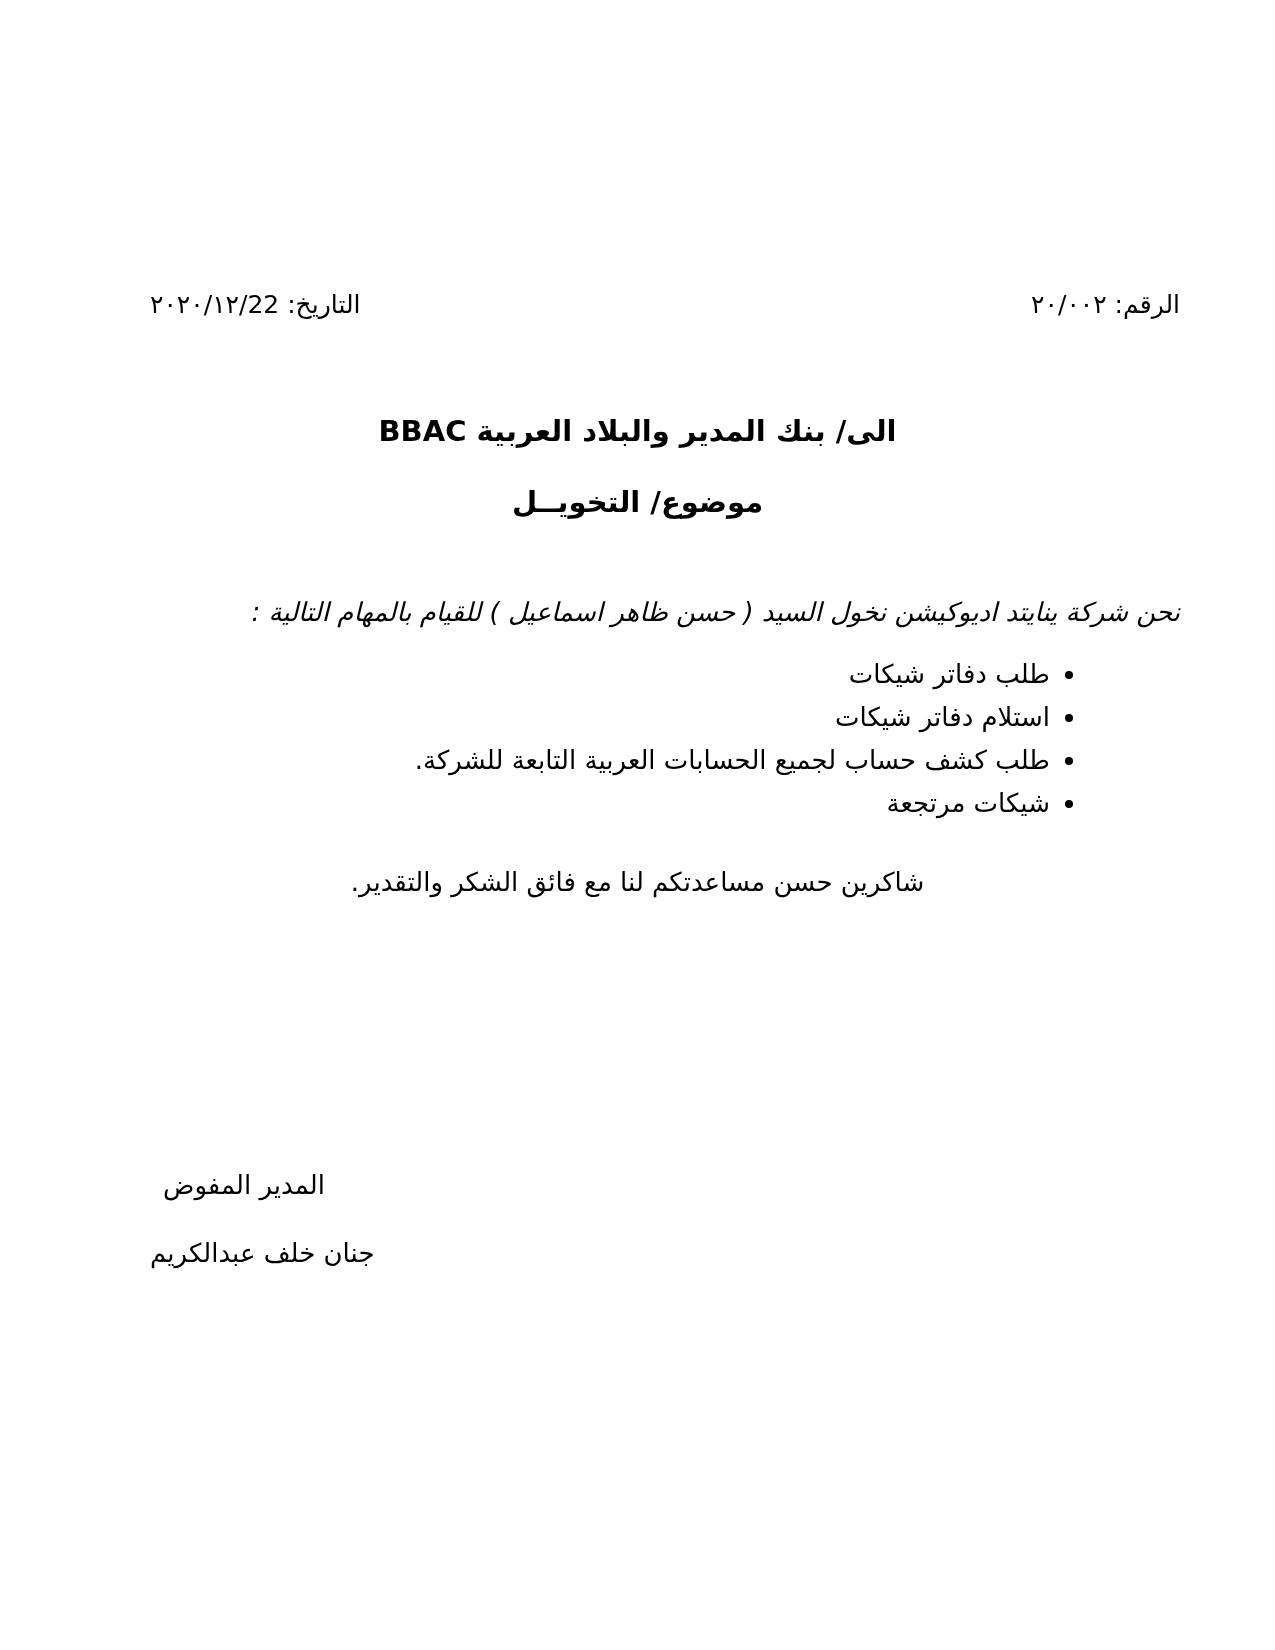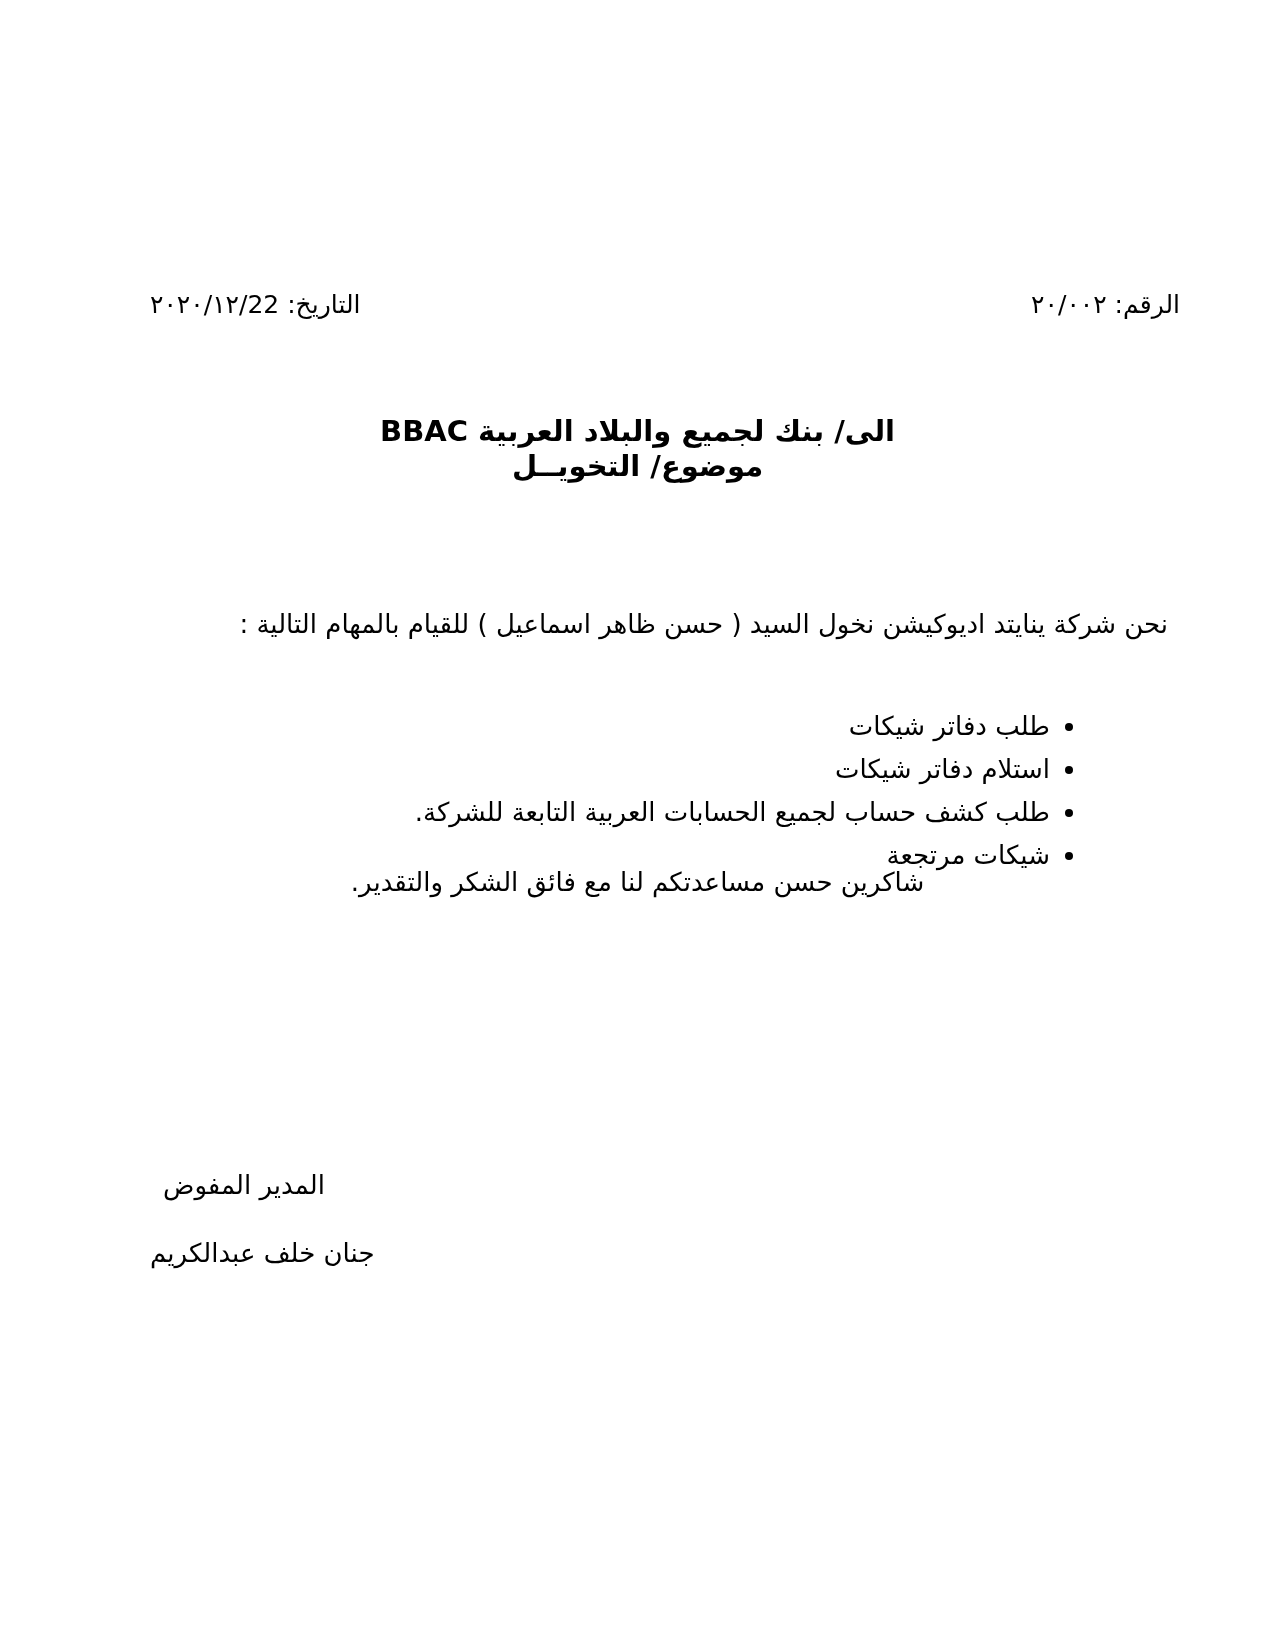--- a/index.html
+++ b/index.html
@@ -35,36 +35,38 @@
     left: 95px;
     width: 1085px;
     text-align: center;
     font-weight: bold;
   }
   .title-recipient {
     font-size: 29px;
     line-height: 1.2;
   }
   .title-subject {
+    margin-top: 36px;
     font-size: 29px;
     line-height: 1.2;
   }
   .intro {
     position: absolute;
     top: 596px;
     right: 95px;
     left: 95px;
-    margin: 12px;
+    margin: 0;
     text-align: right;
     font-size: 26px;
     line-height: 1.3;
+    font-style: italic;
   }
   .task-list {
     position: absolute;
-    top: 712px;
+    top: 660px;
     right: 95px;
     left: 95px;
     margin: 0;
     padding: 0 130px 0 0;
     list-style: disc;
     list-style-position: outside;
     font-size: 26px;
   }
   .task-list li {
     margin-bottom: 13px;
@@ -103,21 +105,21 @@
 <body>
 
 <div class="page">
 
   <div class="header-row">
     <span class="doc-number">الرقم: ٢٠/٠٠٢</span>
     <span class="doc-date">التاريخ: ٢٠٢٠/١٢/22</span>
   </div>
 
   <div class="title-block">
-    <div class="title-recipient">الى/ بنك لجميع والبلاد العربية BBAC</div>
+    <div class="title-recipient">الى/ بنك المدير والبلاد العربية BBAC</div>
     <div class="title-subject">موضوع/ التخويــل</div>
   </div>
 
   <p class="intro">نحن شركة ينايتد اديوكيشن نخول السيد ( حسن ظاهر اسماعيل ) للقيام بالمهام التالية :</p>
 
   <ul class="task-list">
     <li>طلب دفاتر شيكات</li>
     <li>استلام دفاتر شيكات</li>
     <li>طلب كشف حساب لجميع الحسابات العربية التابعة للشركة.</li>
     <li>شيكات مرتجعة</li>

